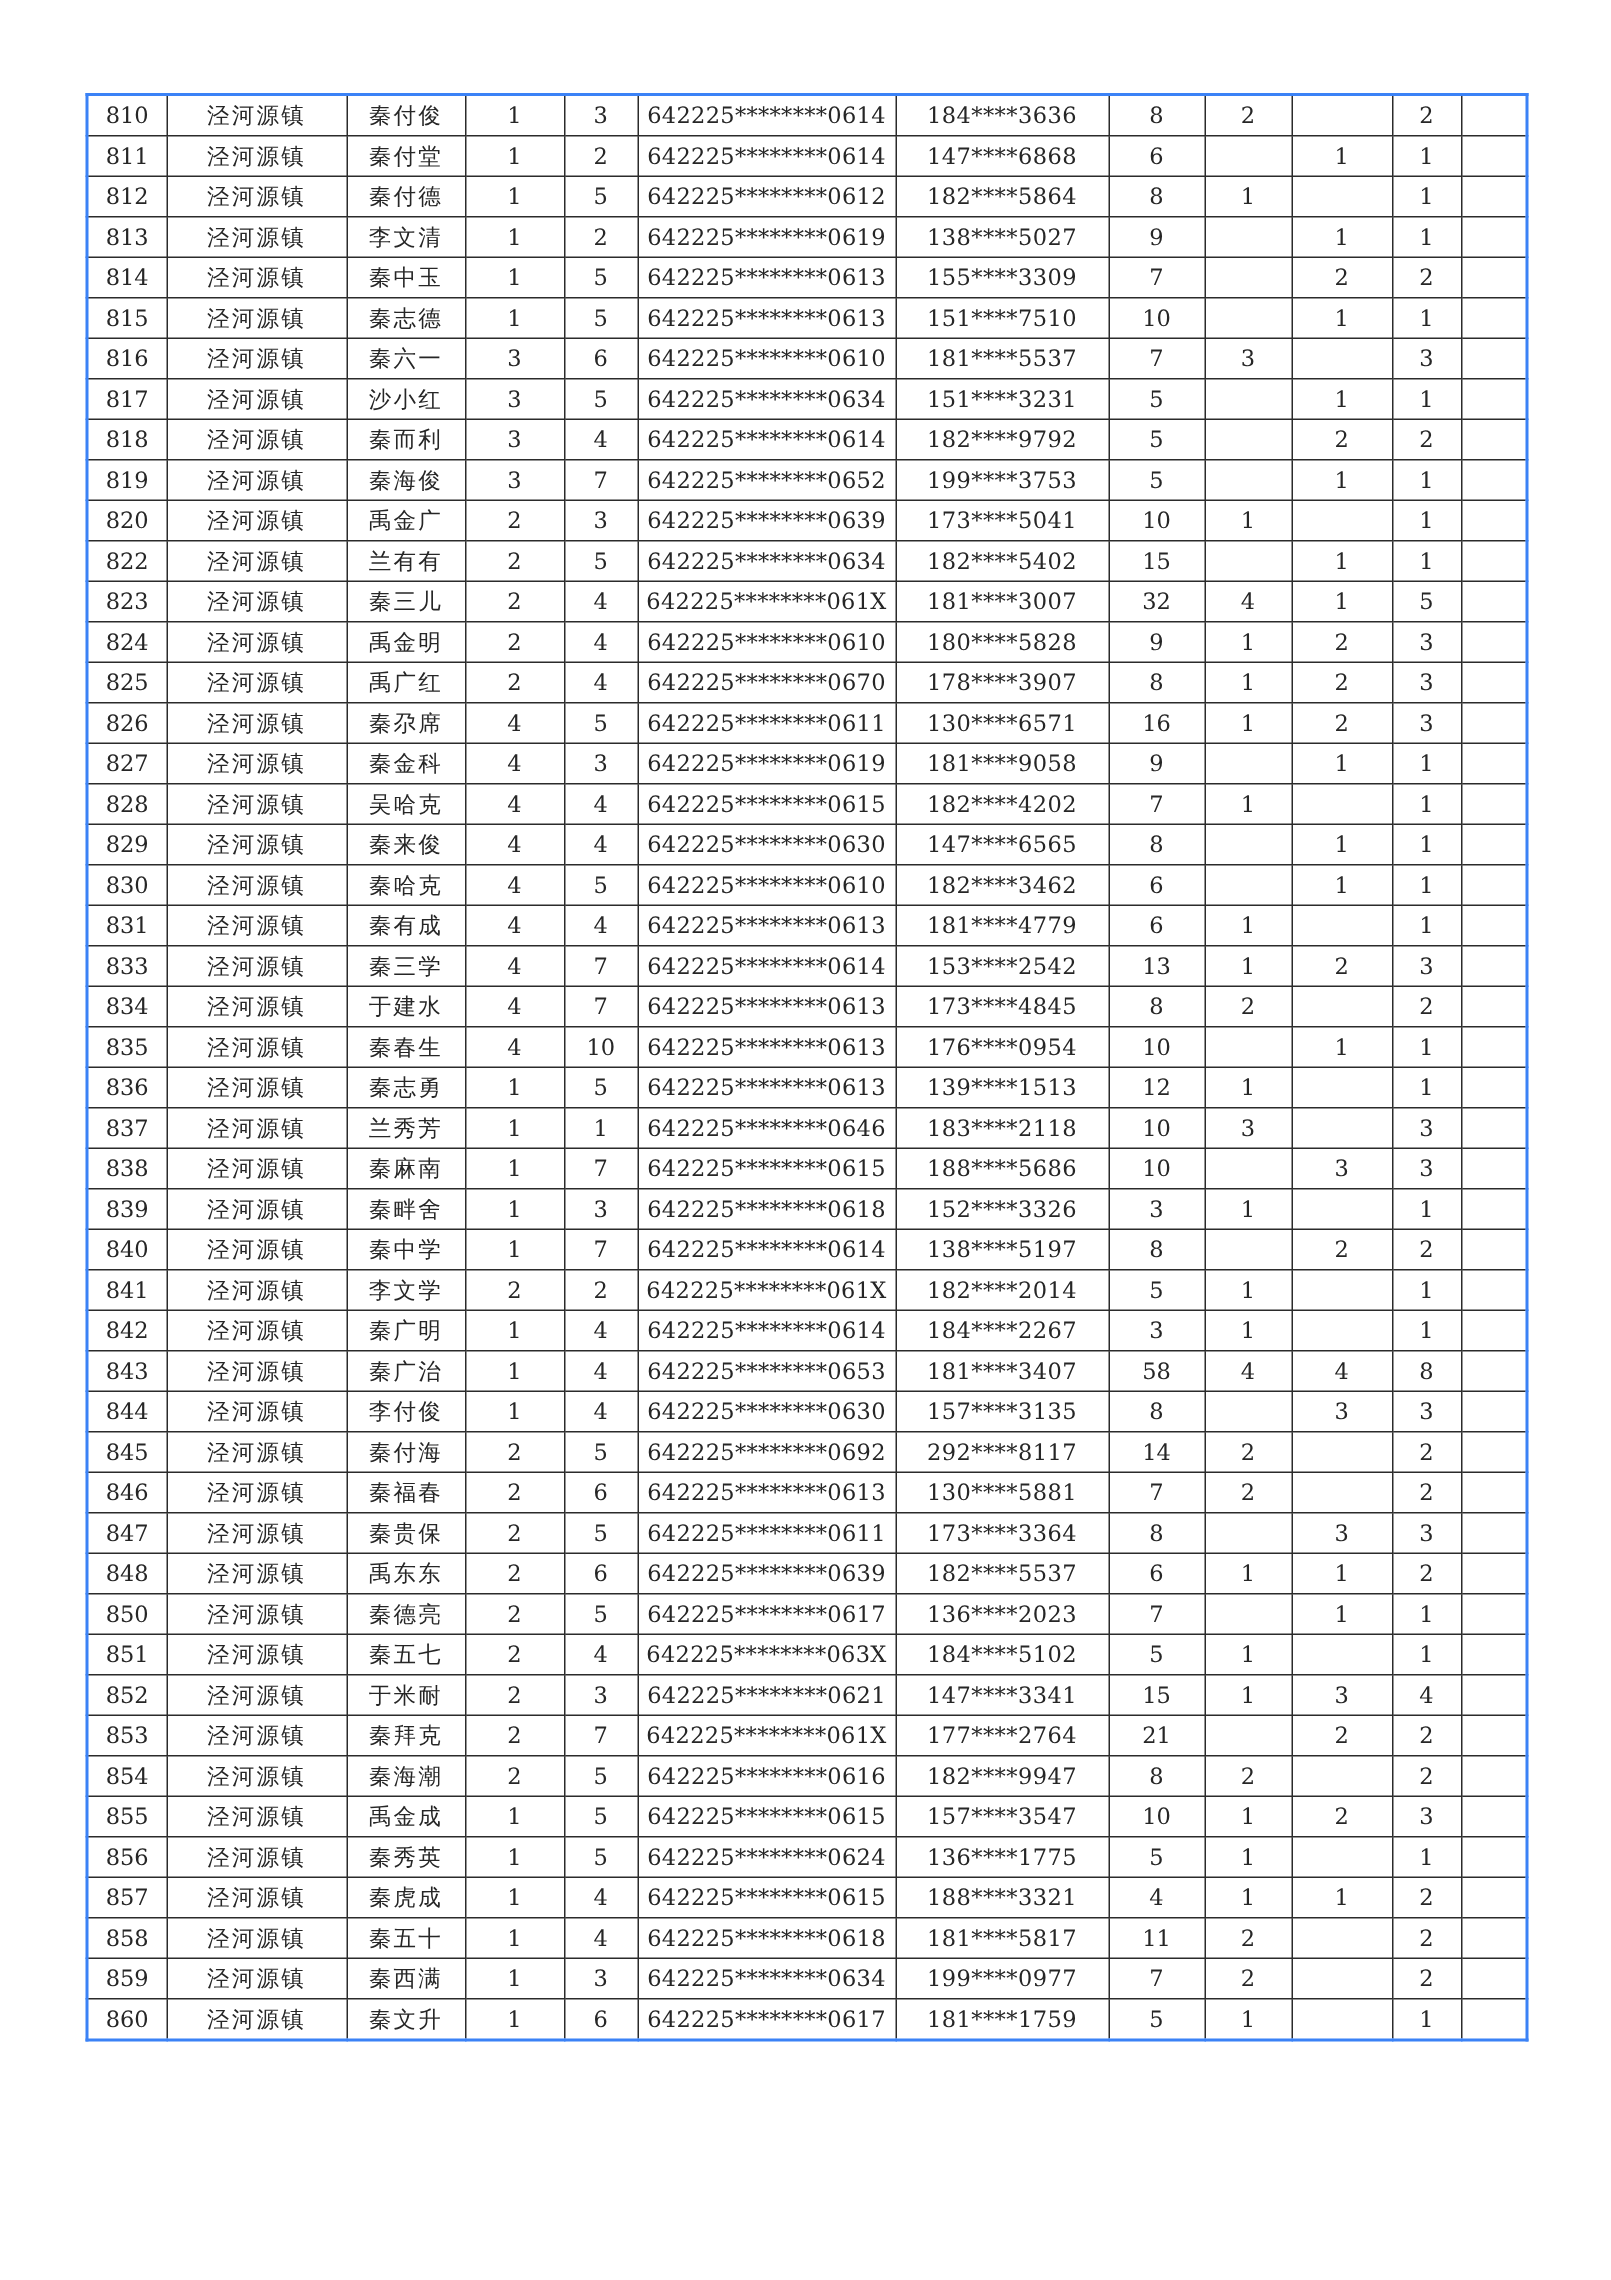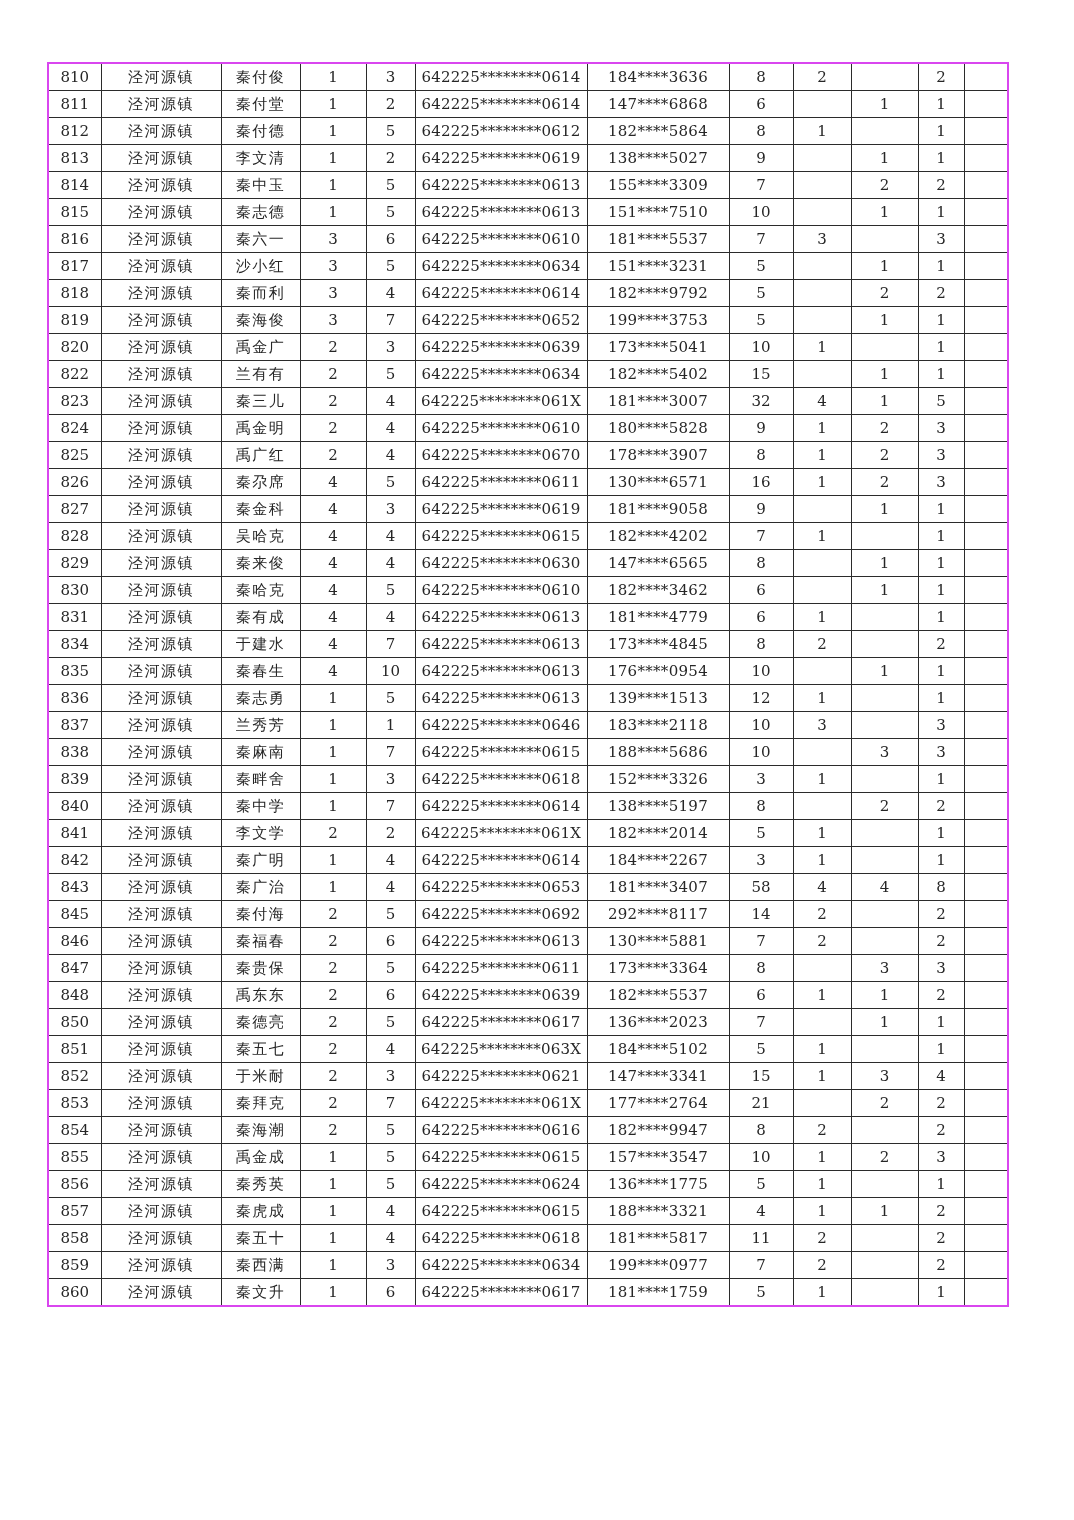--- a/index.html
+++ b/index.html
@@ -9,26 +9,26 @@
   }
   .sheet {
     position: relative;
     width: 1074px;
     height: 1520px;
     background: #ffffff;
     font-family: "DejaVu Serif", "Liberation Serif", serif;
   }
   table.roster {
     position: absolute;
-    left: 47px;
+    left: 57px;
     top: 62px;
     width: 960px;
     border-collapse: collapse;
     table-layout: fixed;
-    border: 2px solid #d946ef;
+    border: 2px solid #3b82f6;
   }
   table.roster td {
     border: 1px solid #2b2b2b;
     height: 26px;
     padding: 0;
     text-align: center;
     vertical-align: middle;
     font-size: 15px;
     color: #262626;
     overflow: hidden;
@@ -348,20 +348,34 @@
     <td class="c-num">4</td>
     <td class="c-id">642225********0613</td>
     <td class="c-phone">181****4779</td>
     <td class="c-num">6</td>
     <td class="c-num">1</td>
     <td class="c-num"></td>
     <td class="c-num">1</td>
     <td class="c-blank"></td>
   </tr>
         <tr>
+    <td class="c-seq">833</td>
+    <td class="c-town">泾河源镇</td>
+    <td class="c-name">秦三学</td>
+    <td class="c-num">4</td>
+    <td class="c-num">7</td>
+    <td class="c-id">642225********0614</td>
+    <td class="c-phone">153****2542</td>
+    <td class="c-num">13</td>
+    <td class="c-num">1</td>
+    <td class="c-num">2</td>
+    <td class="c-num">3</td>
+    <td class="c-blank"></td>
+  </tr>
+        <tr>
     <td class="c-seq">834</td>
     <td class="c-town">泾河源镇</td>
     <td class="c-name">于建水</td>
     <td class="c-num">4</td>
     <td class="c-num">7</td>
     <td class="c-id">642225********0613</td>
     <td class="c-phone">173****4845</td>
     <td class="c-num">8</td>
     <td class="c-num">2</td>
     <td class="c-num"></td>
@@ -485,20 +499,34 @@
     <td class="c-town">泾河源镇</td>
     <td class="c-name">秦广治</td>
     <td class="c-num">1</td>
     <td class="c-num">4</td>
     <td class="c-id">642225********0653</td>
     <td class="c-phone">181****3407</td>
     <td class="c-num">58</td>
     <td class="c-num">4</td>
     <td class="c-num">4</td>
     <td class="c-num">8</td>
+    <td class="c-blank"></td>
+  </tr>
+        <tr>
+    <td class="c-seq">844</td>
+    <td class="c-town">泾河源镇</td>
+    <td class="c-name">李付俊</td>
+    <td class="c-num">1</td>
+    <td class="c-num">4</td>
+    <td class="c-id">642225********0630</td>
+    <td class="c-phone">157****3135</td>
+    <td class="c-num">8</td>
+    <td class="c-num"></td>
+    <td class="c-num">3</td>
+    <td class="c-num">3</td>
     <td class="c-blank"></td>
   </tr>
         <tr>
     <td class="c-seq">845</td>
     <td class="c-town">泾河源镇</td>
     <td class="c-name">秦付海</td>
     <td class="c-num">2</td>
     <td class="c-num">5</td>
     <td class="c-id">642225********0692</td>
     <td class="c-phone">292****8117</td>

